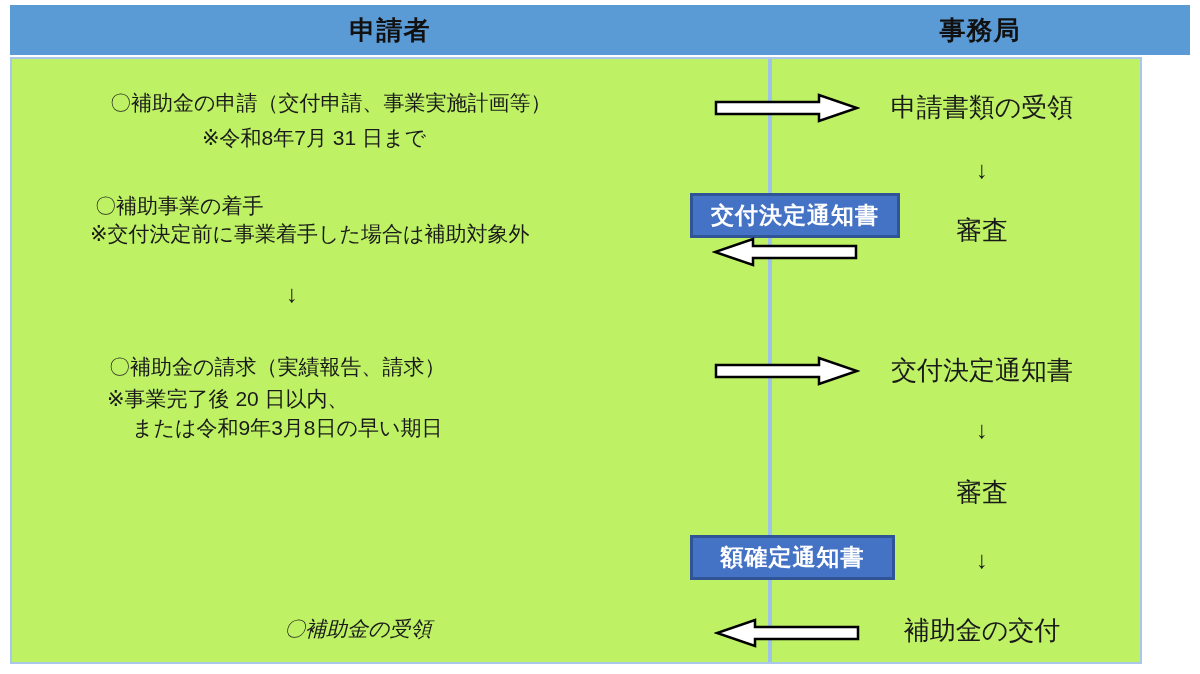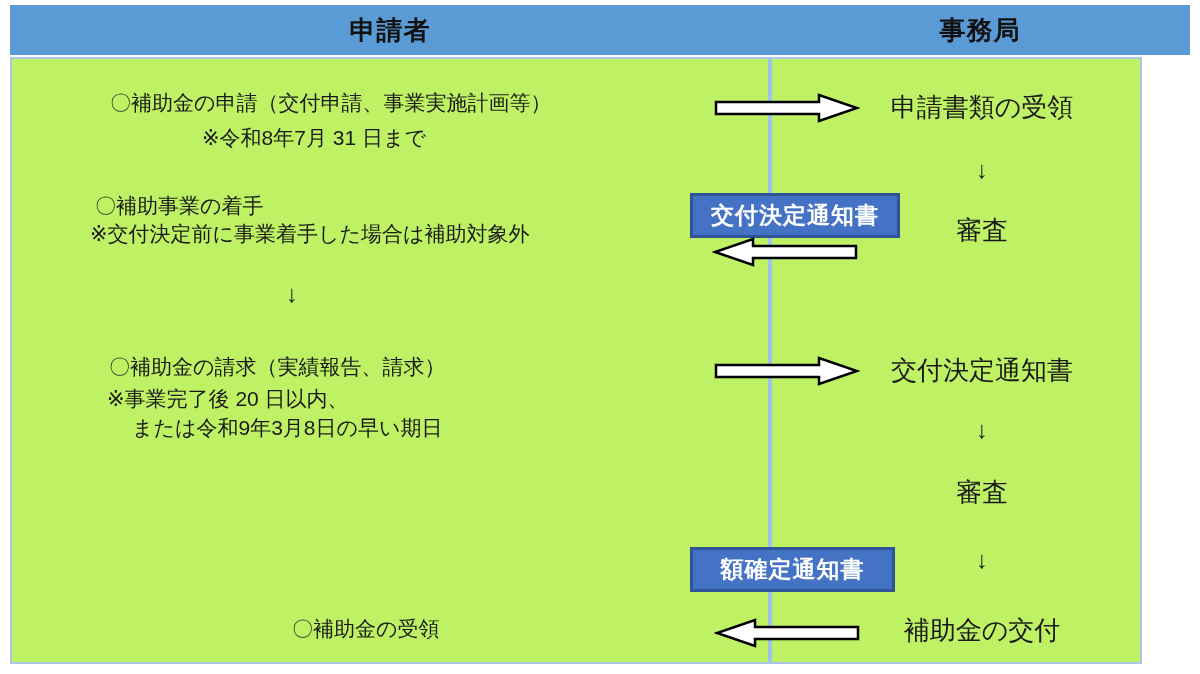--- a/index.html
+++ b/index.html
@@ -93,37 +93,37 @@
 
     <div class="txt" style="left:83px;top:135px;">〇補助事業の着手</div>
     <div class="txt" style="left:78px;top:163px;">※交付決定前に事業着手した場合は補助対象外</div>
 
     <div class="down-glyph" style="left:265px;top:220px;">↓</div>
 
     <div class="txt" style="left:97px;top:296px;font-family:Liberation Serif, serif;">〇補助金の請求（実績報告、請求）</div>
     <div class="txt" style="left:95px;top:328px;">※事業完了後 20 日以内、</div>
     <div class="txt" style="left:120px;top:357px;">または令和9年3月8日の早い期日</div>
 
-    <div class="txt" style="left:280px;top:558px;">〇補助金の受領</div>
+    <div class="txt" style="left:272px;top:558px;font-style:italic;">〇補助金の受領</div>
 
     <svg class="arrow-svg" style="left:702px;top:34px;" viewBox="0 0 146 30">
       <polygon points="2,9 105,9 105,2 143,15 105,28 105,21 2,21" fill="#FFFFFF" stroke="#000000" stroke-width="2.5" stroke-linejoin="miter"></polygon>
     </svg>
 
     <div class="notice" style="left:670px;top:134px;width:210px;height:45px;">交付決定通知書</div>
 
     <svg class="arrow-svg" style="left:700px;top:178px;" viewBox="0 0 146 30">
       <polygon points="144,9 41,9 41,2 3,15 41,28 41,21 144,21" fill="#FFFFFF" stroke="#000000" stroke-width="2.5" stroke-linejoin="miter"></polygon>
     </svg>
 
     <svg class="arrow-svg" style="left:702px;top:297px;" viewBox="0 0 146 30">
       <polygon points="2,9 105,9 105,2 143,15 105,28 105,21 2,21" fill="#FFFFFF" stroke="#000000" stroke-width="2.5" stroke-linejoin="miter"></polygon>
     </svg>
 
-    <div class="notice" style="left:670px;top:488px;width:205px;height:45px;">額確定通知書</div>
+    <div class="notice" style="left:670px;top:476px;width:205px;height:45px;">額確定通知書</div>
 
     <svg class="arrow-svg" style="left:702px;top:559px;" viewBox="0 0 146 30">
       <polygon points="144,9 41,9 41,2 3,15 41,28 41,21 144,21" fill="#FFFFFF" stroke="#000000" stroke-width="2.5" stroke-linejoin="miter"></polygon>
     </svg>
 
     <div class="office-item" style="top:36px;">申請書類の受領</div>
     <div class="office-arrow" style="top:96px;">↓</div>
     <div class="office-item" style="top:159px;">審査</div>
     <div class="office-item" style="top:299px;">交付決定通知書</div>
     <div class="office-arrow" style="top:356px;">↓</div>

